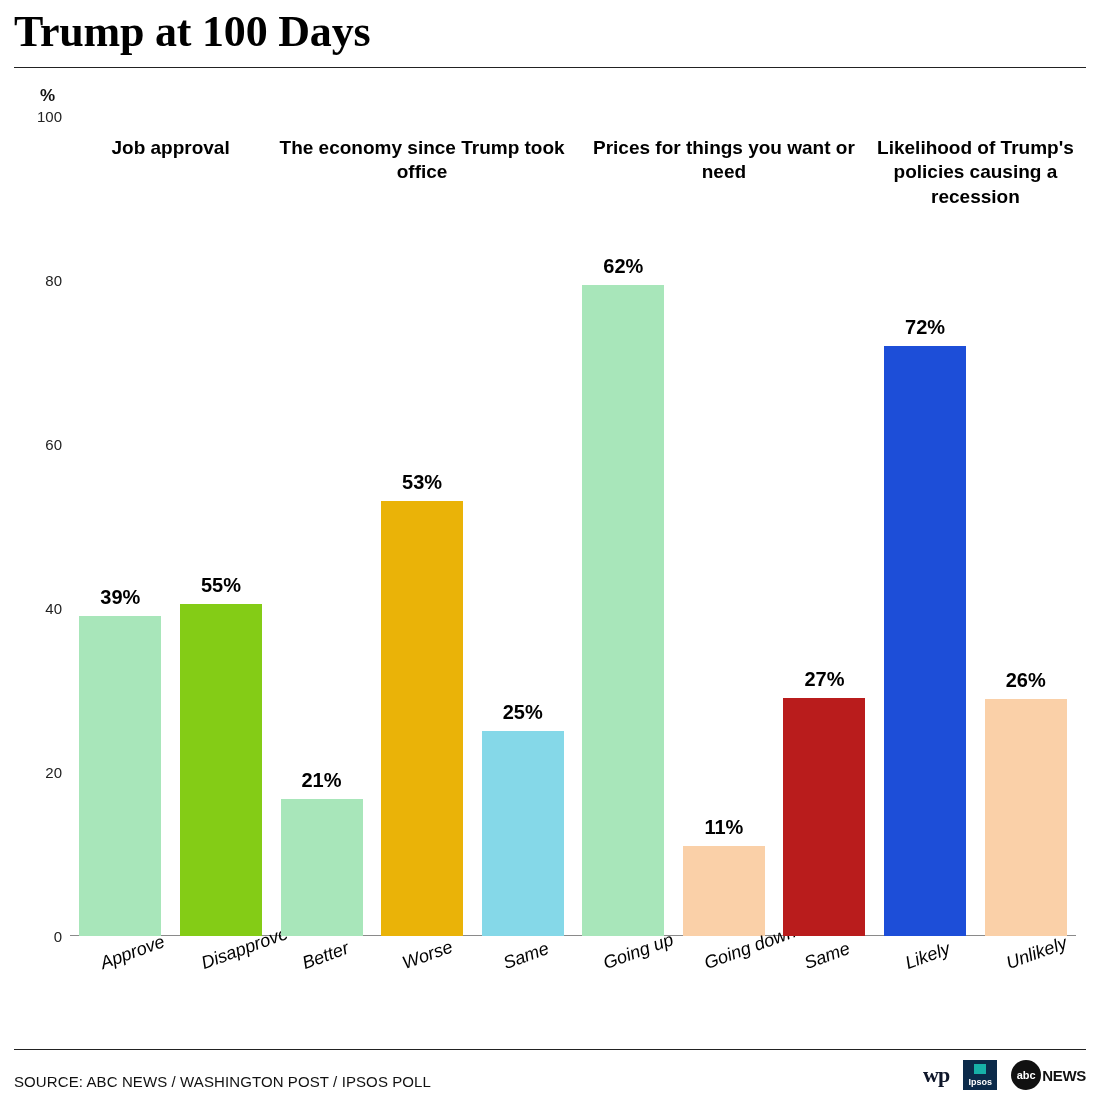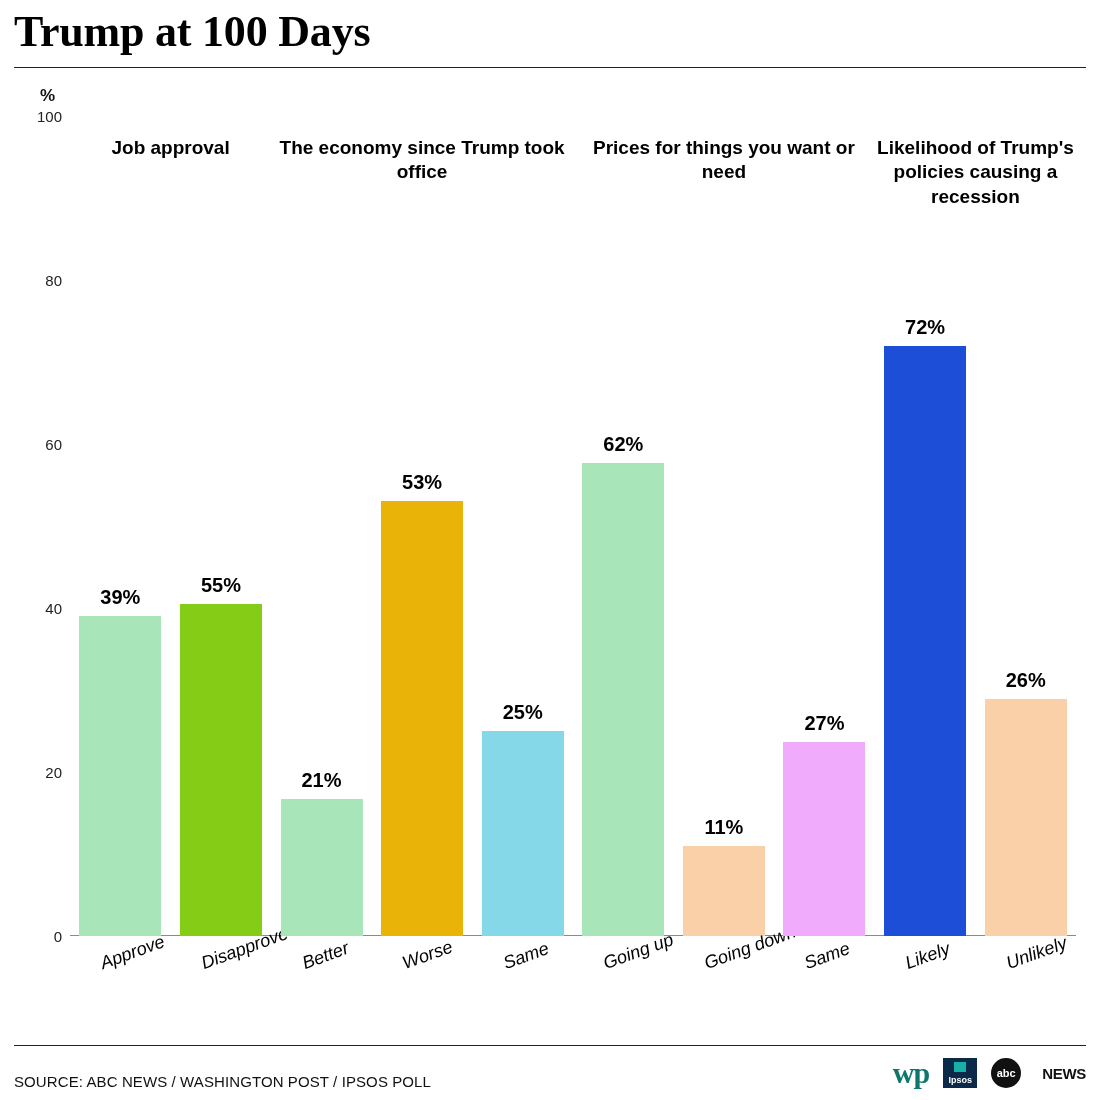--- a/index.html
+++ b/index.html
@@ -168,23 +168,23 @@
     color: #111;
   }
   .logos {
     display: flex;
     align-items: center;
     gap: 14px;
   }
   .logo-wp {
     font-family: "Liberation Serif", serif;
     font-weight: 700;
-    font-size: 30px;
+    font-size: 22px;
     letter-spacing: -1px;
-    color: #0f766e;
+    color: #0f172a;
   }
   .logo-ipsos {
     width: 34px;
     height: 30px;
     background: #0b2a4a;
     color: #ffffff;
     font-size: 9px;
     font-weight: 700;
     display: flex;
     align-items: flex-end;
@@ -198,21 +198,21 @@
     top: 4px;
     left: 50%;
     transform: translateX(-50%);
     width: 12px;
     height: 10px;
     background: #17b0a8;
   }
   .logo-abc {
     display: flex;
     align-items: center;
-    gap: 21px;
+    gap: 1px;
   }
   .abc-circle {
     width: 30px;
     height: 30px;
     border-radius: 50%;
     background: #111;
     color: #fff;
     font-size: 11px;
     font-weight: 700;
     display: flex;
@@ -279,33 +279,33 @@
             <div class="bar-slot" style="flex: 1 0 0px;">
               <div class="bar" style="height: 205px; background: rgb(133, 216, 232);">
                 <div class="bar-value">25%</div>
                 <div class="bar-label">Same</div>
               </div>
             </div>
           </div>
           <div class="group" style="flex: 3 0 0px;">
             <div class="group-title">Prices for things you want or need</div>
             <div class="bar-slot" style="flex: 1 0 0px;">
-              <div class="bar" style="height: 473px; background: rgb(168, 230, 186); text-decoration: underline;">
+              <div class="bar" style="height: 651px; background: rgb(168, 230, 186); text-decoration: underline;">
                 <div class="bar-value">62%</div>
                 <div class="bar-label">Going up</div>
               </div>
             </div>
             <div class="bar-slot" style="flex: 1 0 0px;">
               <div class="bar" style="height: 90.2px; background: rgb(250, 208, 168);">
                 <div class="bar-value">11%</div>
                 <div class="bar-label">Going down</div>
               </div>
             </div>
             <div class="bar-slot" style="flex: 1 0 0px;">
-              <div class="bar" style="height: 194px; background: #f0abfc;">
+              <div class="bar" style="height: 238px; background: #b91c1c;">
                 <div class="bar-value">27%</div>
                 <div class="bar-label">Same</div>
               </div>
             </div>
           </div>
           <div class="group" style="flex: 2 0 0px;">
             <div class="group-title">Likelihood of Trump's policies causing a recession</div>
             <div class="bar-slot" style="flex: 1 0 0px;">
               <div class="bar" style="height: 590.4px; background: #1d4ed8;">
                 <div class="bar-value">72%</div>

